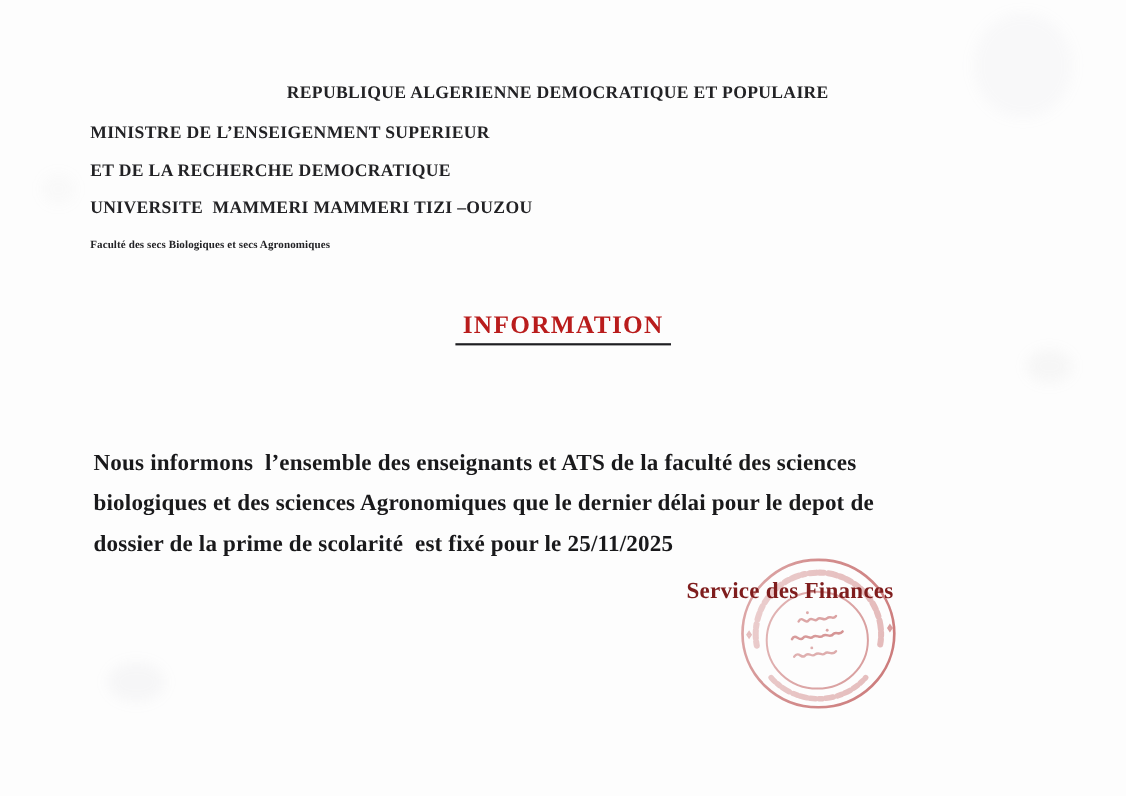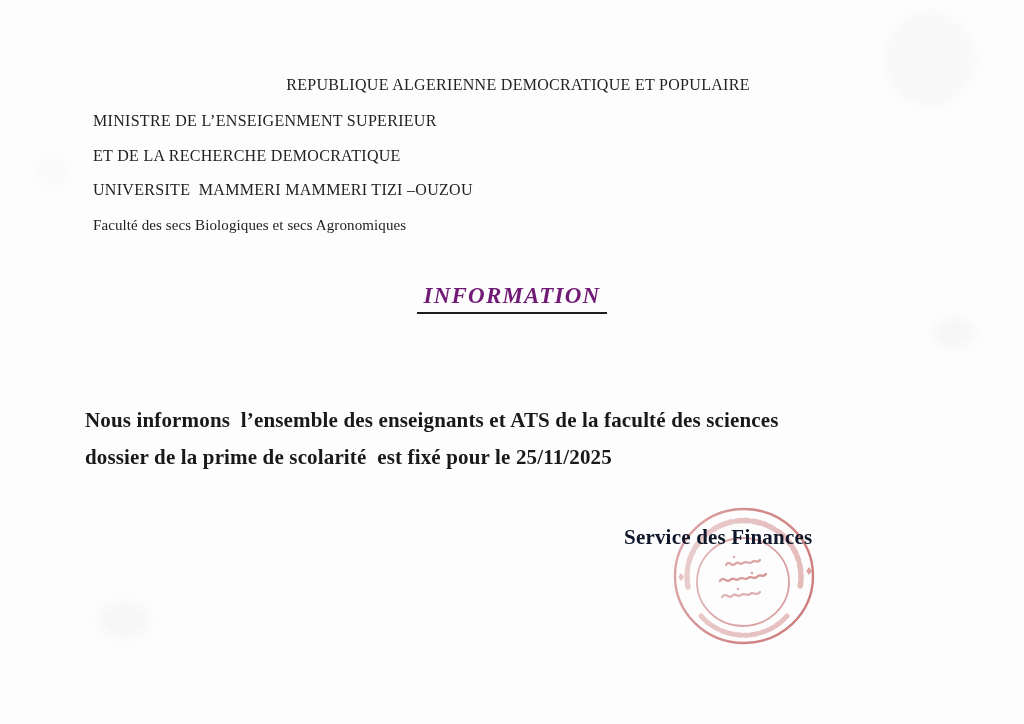--- a/index.html
+++ b/index.html
@@ -12,50 +12,48 @@
     width: 1024px;
     height: 724px;
     background: #fdfdfd;
     overflow: hidden;
     font-family: "Liberation Serif", "DejaVu Serif", serif;
     color: #1c1c1e;
   }
   .lh-line {
     position: absolute;
     left: 82px;
-    font-weight: normal;
+    font-weight: bold;
     font-size: 16px;
     letter-spacing: 0.3px;
     white-space: pre-wrap;
     color: #222225;
-    margin-left: 11px;
   }
   .lh-center {
     left: 0;
     width: 1014px;
     text-align: center;
   }
   .lh-small {
-    font-size: 15px;
+    font-size: 10px;
     letter-spacing: 0.1px;
   }
   .title-wrap {
     position: absolute;
     left: 0;
     top: 283px;
     width: 1024px;
     text-align: center;
   }
   .doc-title {
     display: inline-block;
     font-size: 23px;
     font-weight: bold;
-    font-style: italic;
     letter-spacing: 1.2px;
-    color: #701a75;
+    color: #b91c1c;
     border-bottom: 2.5px solid #1f1f22;
     padding: 0 7px 3px 7px;
   }
   .body-text {
     position: absolute;
     left: 85px;
     top: 370px;
     width: 850px;
     margin-top: 32px;
   }
@@ -68,21 +66,21 @@
     color: #19191b;
   }
   .signature {
     position: absolute;
     left: 624px;
     top: 525px;
     font-size: 21px;
     font-weight: bold;
     letter-spacing: 0.2px;
     white-space: pre-wrap;
-    color: #0f172a;
+    color: #7f1d1d;
     z-index: 3;
   }
   .stamp {
     position: absolute;
     left: 668px;
     top: 503px;
     width: 152px;
     height: 150px;
     z-index: 2;
   }
@@ -116,20 +114,21 @@
   <div class="lh-line" style="top:181px">UNIVERSITE  MAMMERI MAMMERI TIZI –OUZOU</div>
 
   <div class="lh-line lh-small" style="top:217px">Faculté des secs Biologiques et secs Agronomiques</div>
 
   <div class="title-wrap">
     <span class="doc-title">INFORMATION</span>
   </div>
 
   <div class="body-text">
     <div class="body-line">Nous informons  l’ensemble des enseignants et ATS de la faculté des sciences</div>
+    <div class="body-line">biologiques et des sciences Agronomiques que le dernier délai pour le depot de</div>
     <div class="body-line">dossier de la prime de scolarité  est fixé pour le 25/11/2025</div>
   </div>
 
   <div class="signature">Service des Finances</div>
 
   <svg class="stamp" viewBox="0 0 152 150" aria-hidden="true">
     <defs>
       <linearGradient id="fadeg" x1="0" y1="0.1" x2="1" y2="0.4">
         <stop offset="0" stop-color="#9a9a9a"></stop>
         <stop offset="0.45" stop-color="#dddddd"></stop>

